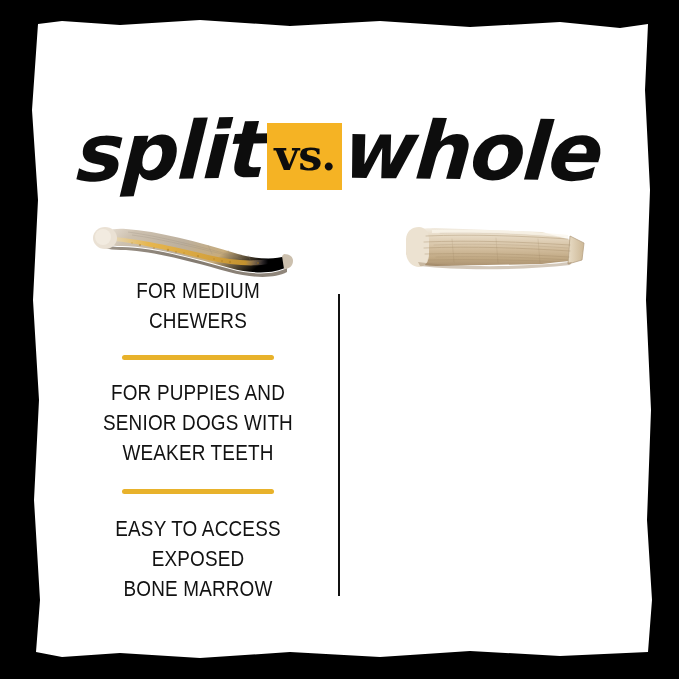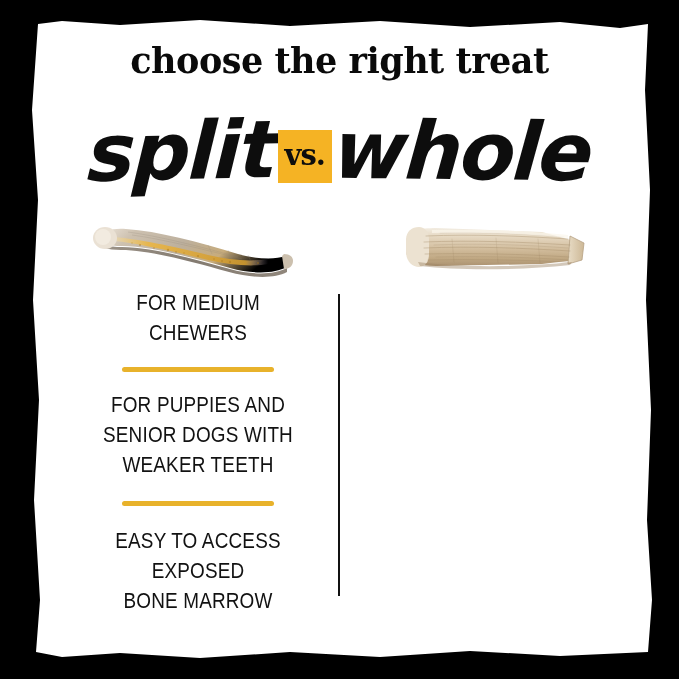--- a/index.html
+++ b/index.html
@@ -73,42 +73,42 @@
     transform: skewX(-4deg) rotate(0.6deg);
     margin-left: 2px;
   }
   #title-vs {
     display: inline-block;
     background: #F5B324;
     color: #0d0d0d;
     font-family: "DejaVu Serif", "Liberation Serif", serif;
     font-weight: bold;
     font-style: normal;
-    font-size: 29px;
+    font-size: 43px;
     letter-spacing: -1px;
     padding: 11px 7px 13px 7px;
     line-height: 1;
     position: relative;
     top: 4px;
   }
 
   
   .antler-wrap {
     position: absolute;
     top: 212px;
     width: 210px;
     height: 72px;
   }
   #antler-left-wrap  { left: 88px; }
   #antler-right-wrap { left: 392px; }
 
   
   .column {
     position: absolute;
-    top: 288px;
+    top: 276px;
     width: 272px;
   }
   #column-left  { left: 62px; }
   #column-right { left: 350px; }
 
   .fact {
     text-align: center;
     font-family: "Liberation Sans", sans-serif;
     font-weight: 400;
     font-size: 21.5px;
@@ -143,21 +143,20 @@
 
 <div id="canvas">
 
   <svg id="paper-svg" class="layer" viewBox="0 0 679 679">
     <path d="M38,24 L62,21 L120,25 L200,20 L290,26 L380,21 L470,27 L560,22 L620,28 L648,24
              L645,90 L650,190 L646,300 L651,410 L647,520 L652,600 L648,652
              L560,656 L470,651 L380,657 L290,652 L200,658 L120,653 L62,657 L36,652
              L40,600 L34,500 L39,400 L33,300 L38,200 L32,110 Z" fill="#FFFFFF"></path>
   </svg>
 
-  <div id="headline">choose the right treat</div>
 
   <div id="title-row">
     <span class="script" id="title-split">split</span>
     <span id="title-vs">vs.</span>
     <span class="script" id="title-whole">whole</span>
   </div>
 
   <div class="antler-wrap" id="antler-left-wrap">
     <svg viewBox="0 0 210 72" width="210" height="72">
       <defs>

